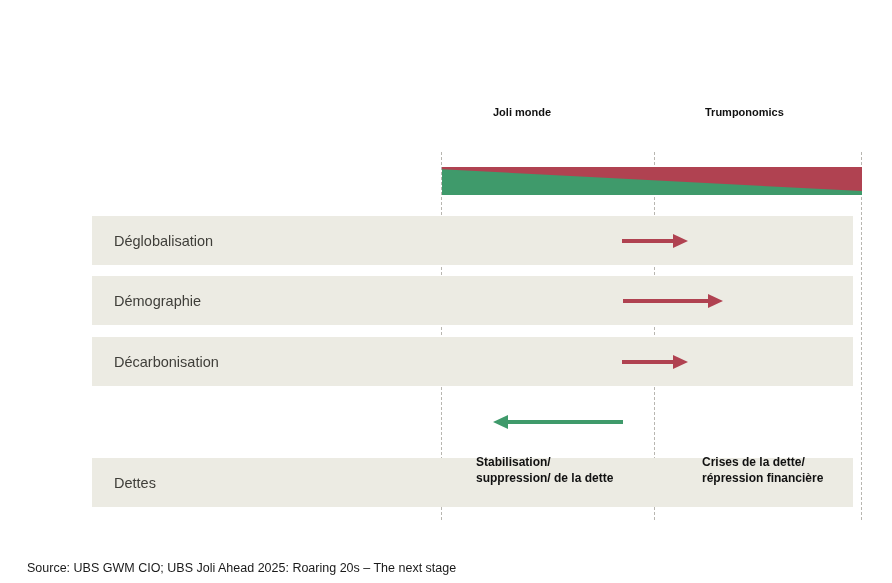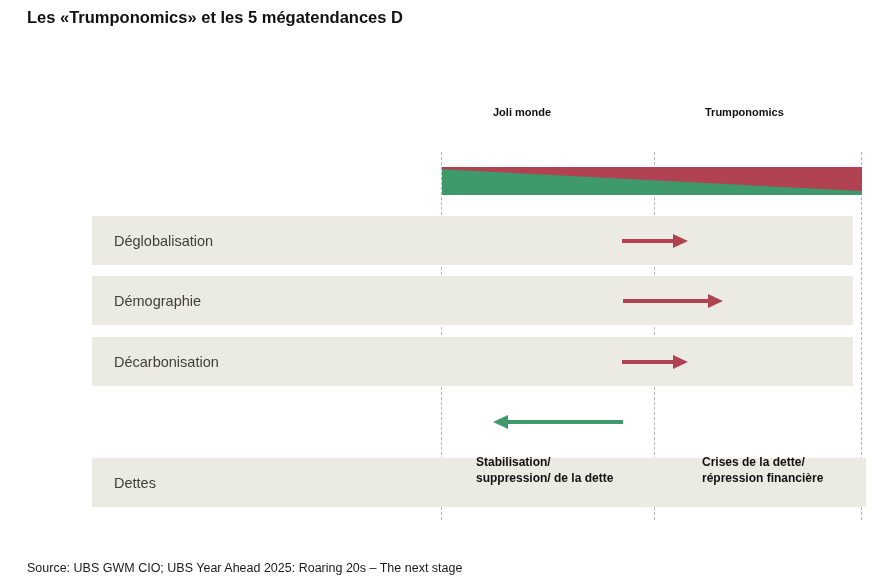--- a/index.html
+++ b/index.html
@@ -82,21 +82,21 @@
     left: 22px;
     top: 50%;
     transform: translateY(-50%);
     font-size: 14.5px;
     color: #3f3e39;
   }
   .row-1 { top: 216px; }
   .row-2 { top: 276px; }
   .row-3 { top: 337px; }
   .row-4 { top: 398px; }
-  .row-5 { top: 458px; padding-left: 13px; }
+  .row-5 { top: 458px; }
   .arrow { position: absolute; height: 14px; }
   .arrow .shaft { position: absolute; top: 5px; height: 4px; }
   .arrow .head { position: absolute; top: 0; width: 0; height: 0; }
   .arrow.dir-right .shaft { left: 0; right: 13px; }
   .arrow.dir-right .head {
     right: 0;
     border-top: 7px solid transparent;
     border-bottom: 7px solid transparent;
     border-left: 15px solid currentColor;
   }
@@ -130,21 +130,20 @@
     top: 561px;
     font-size: 12.5px;
     color: #1a1a1a;
   }
 </style>
 </head>
 <body>
 
 <div class="canvas">
 
-  <h1 class="figure-title">Les «Trumponomics» et les 5 mégatendances D</h1>
 
   <div class="scenario-header left">
     <div class="scenario-name">Joli monde</div>
   </div>
 
   <div class="scenario-header right">
     <div class="scenario-name">Trumponomics</div>
   </div>
 
   <div class="vline v1"></div>
@@ -187,15 +186,15 @@
 
   <div class="debt-note left">
     <div>Stabilisation/</div>
     <div>suppression/ de la dette</div>
   </div>
   <div class="debt-note right">
     <div>Crises de la dette/</div>
     <div>répression financière</div>
   </div>
 
-  <div class="source-note">Source: UBS GWM CIO; UBS Year Ahead 2025: Roaring 20s – The next stage</div>
+  <div class="source-note">Source: UBS GWM CIO; UBS Joli Ahead 2025: Roaring 20s – The next stage</div>
 
 </div>
 
 </body></html>

